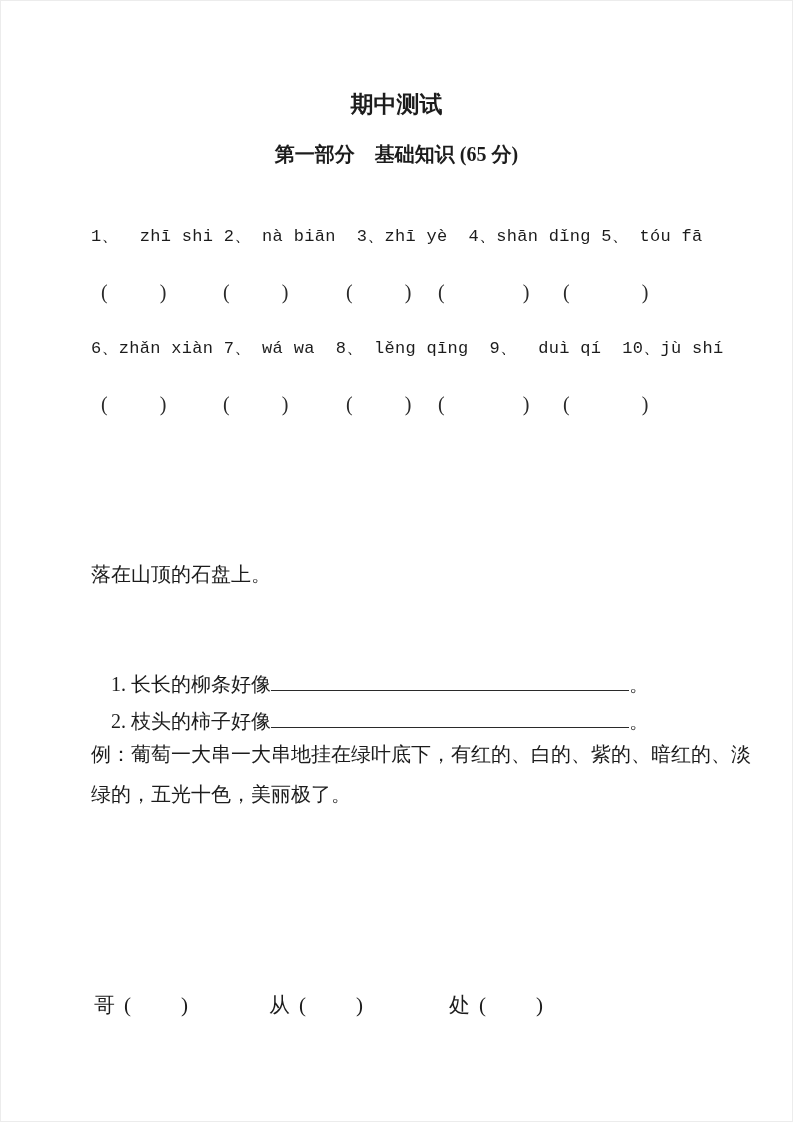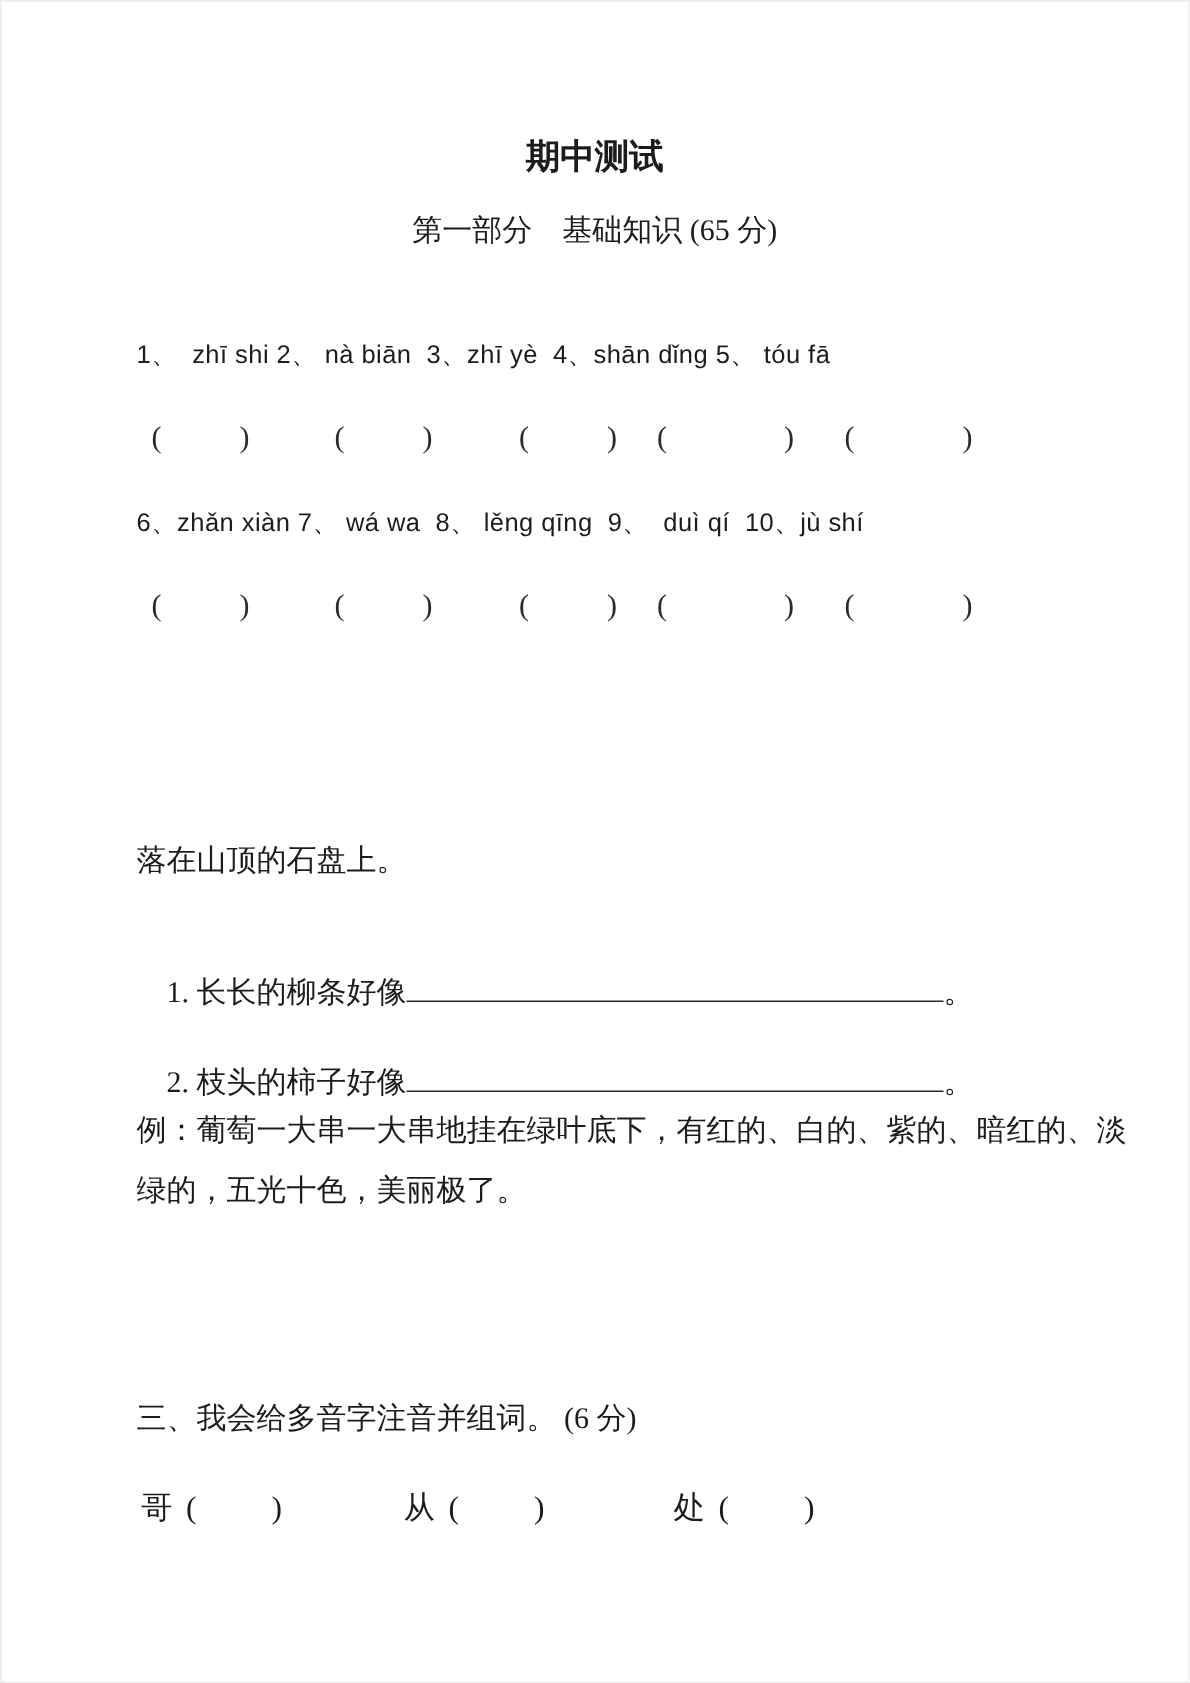--- a/index.html
+++ b/index.html
@@ -31,23 +31,24 @@
     left: 0;
     right: 0;
     text-align: center;
   }
   .title {
     font-weight: bold;
     font-size: 23px;
   }
   .part {
     font-size: 20px;
+    font-weight: bold;
   }
   .pinyin {
-    font-family: Liberation Sans, sans-serif;
+    font-family: Liberation Mono, monospace;
     font-size: 17px;
     letter-spacing: 0.3px;
   }
   .parenrow {
     left: 0;
     right: 0;
     height: 26px;
   }
   .pair {
     position: absolute;
@@ -107,35 +108,34 @@
     <span class="pair p2"><span>(</span><span class="gap g-s"></span><span>)</span></span>
     <span class="pair p3"><span>(</span><span class="gap g-s"></span><span>)</span></span>
     <span class="pair p4"><span>(</span><span class="gap g-m"></span><span>)</span></span>
     <span class="pair p5"><span>(</span><span class="gap g-l"></span><span>)</span></span>
   </div>
 
 
 
   <div class="line" style="top:561px">落在山顶的石盘上。</div>
 
-  <div class="line" style="top:622px">
+  <div class="line" style="top:645px">
     <span>1. 长长的柳条好像</span><span class="blank blank-long"></span><span>。</span>
   </div>
 
   <div class="line" style="top:682px">
     <span>2. 枝头的柿子好像</span><span class="blank blank-long"></span><span>。</span>
   </div>
 
   <div class="line" style="top:741px">例：葡萄一大串一大串地挂在绿叶底下，有红的、白的、紫的、暗红的、淡</div>
 
   <div class="line" style="top:781px">绿的，五光十色，美丽极了。</div>
 
 
 
-  <div class="line" style="top:933px">三、我会给多音字注音并组词。 (6 分)</div>
 
   <div class="line mrow" style="top:992px">
     <span class="mgroup m1"><span>哥</span><span class="msp"></span><span>(</span><span class="mgap"></span><span>)</span></span>
     <span class="mgroup m2"><span>从</span><span class="msp"></span><span>(</span><span class="mgap"></span><span>)</span></span>
     <span class="mgroup m3"><span>处</span><span class="msp"></span><span>(</span><span class="mgap"></span><span>)</span></span>
   </div>
 
 </div>
 
 </body></html>

